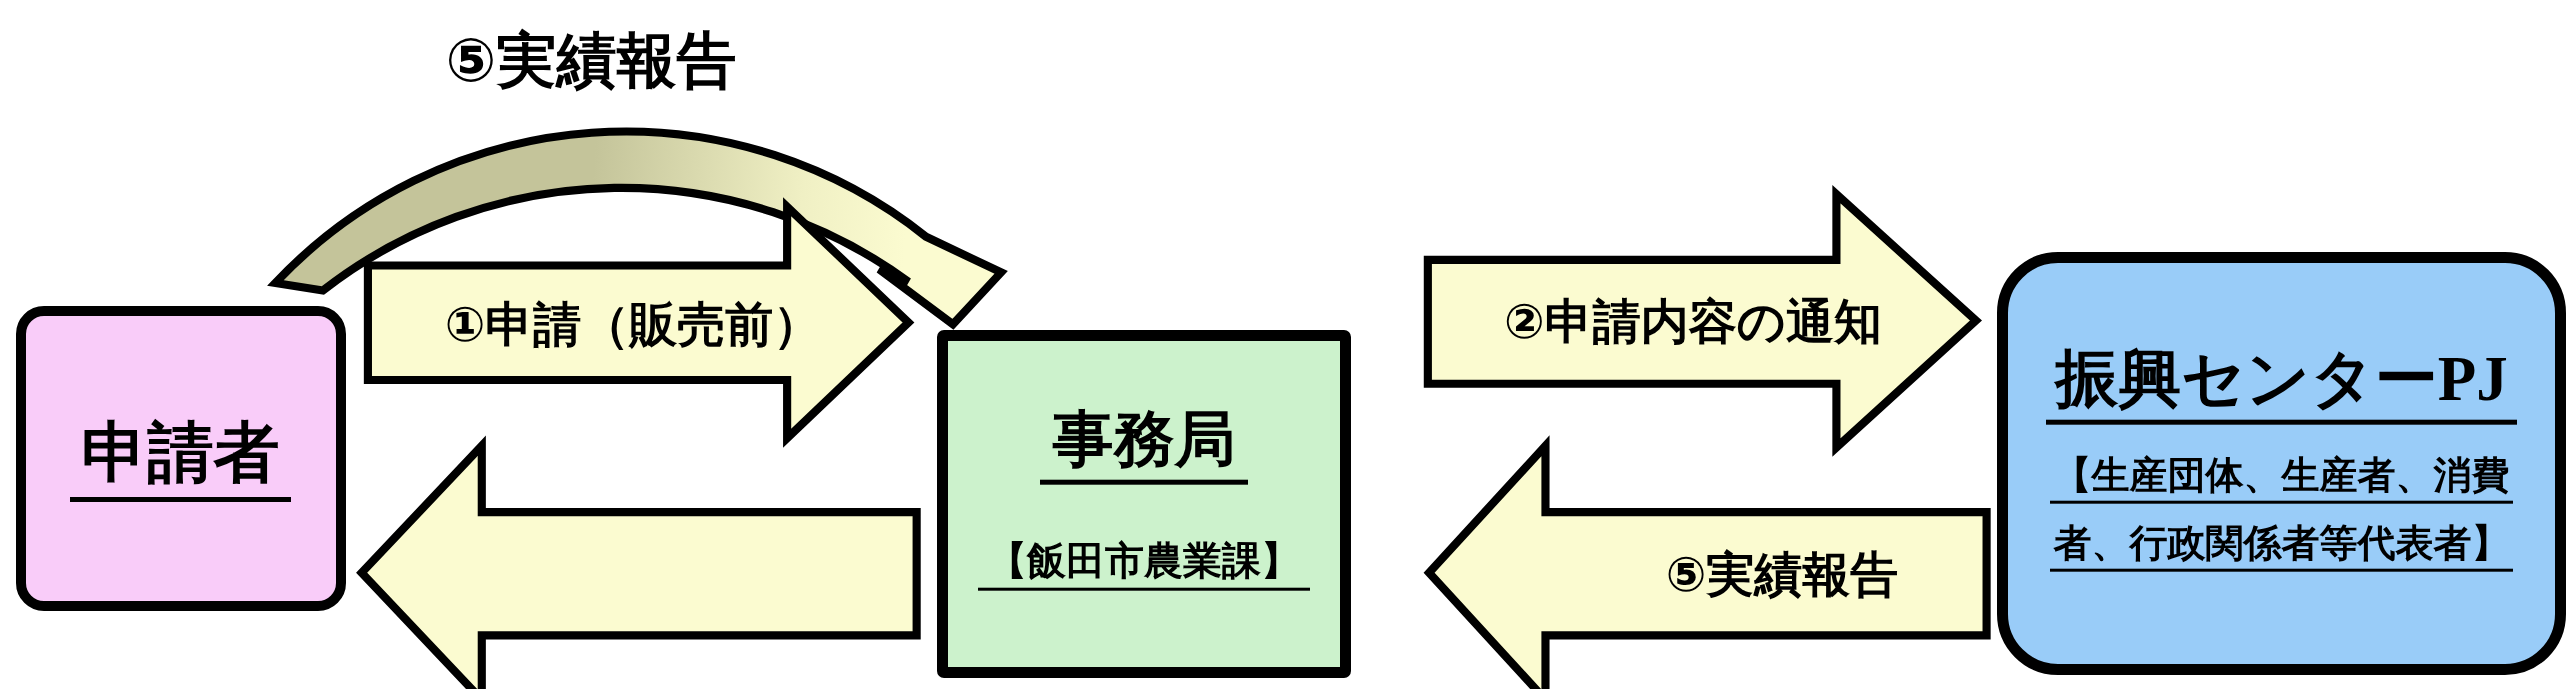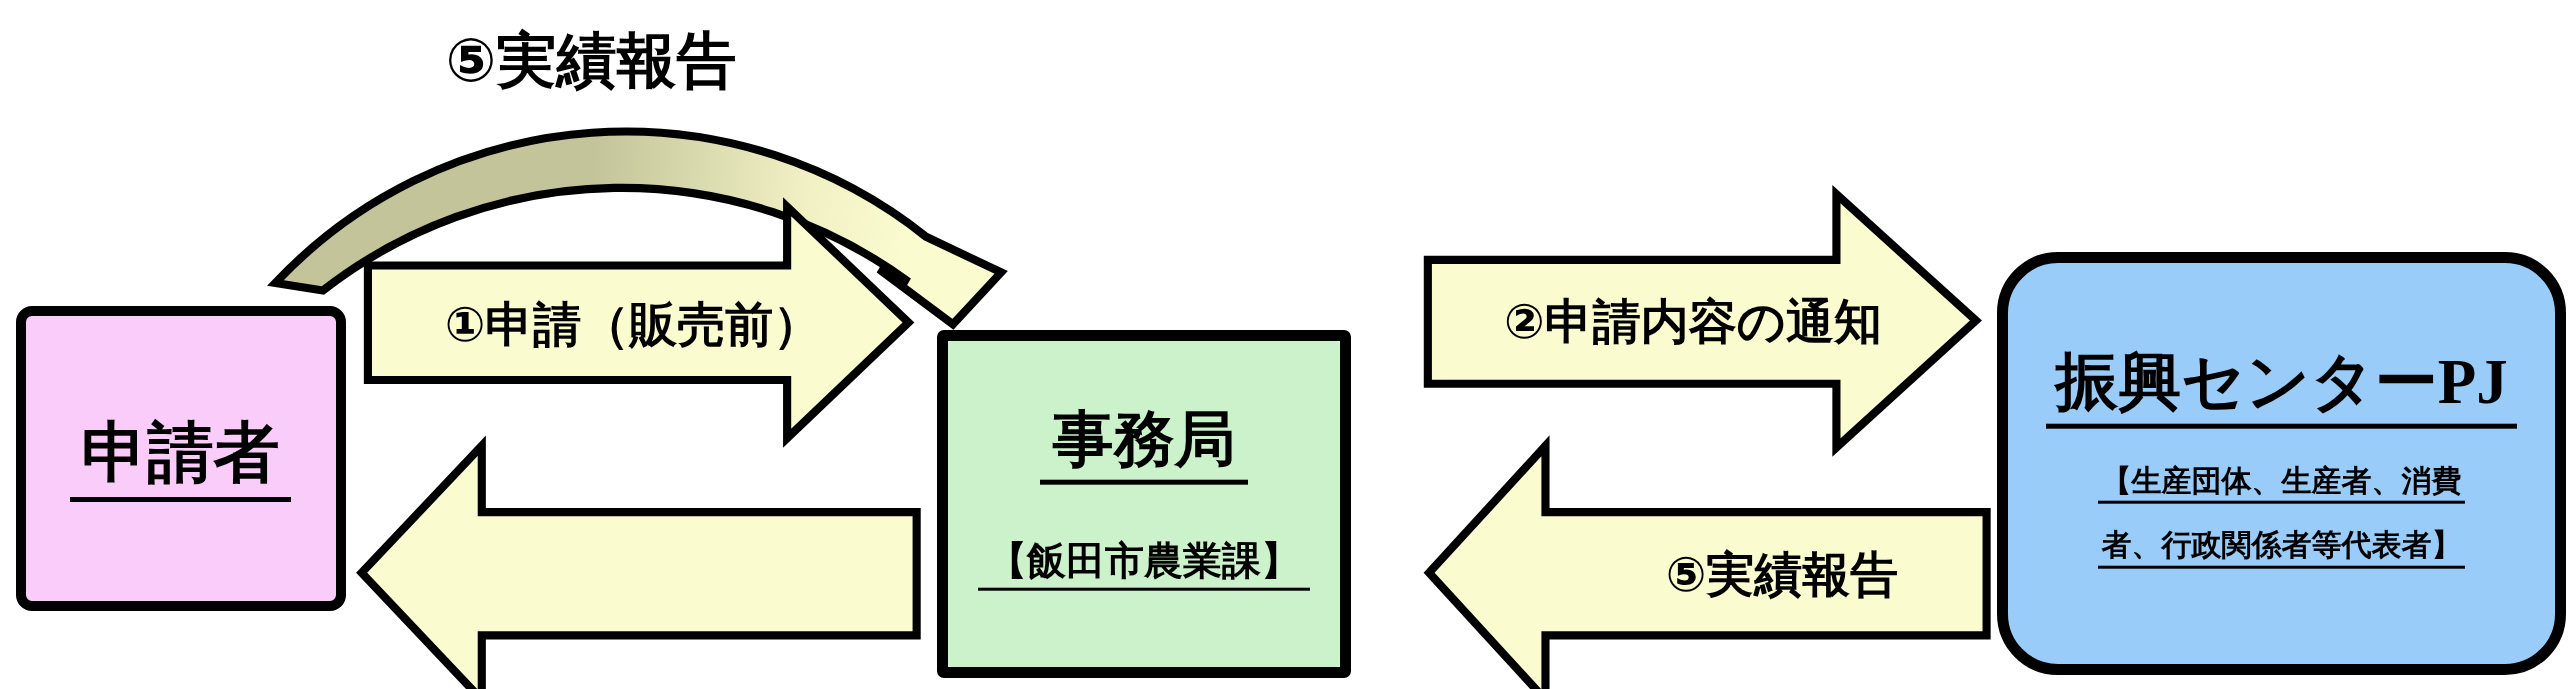--- a/index.html
+++ b/index.html
@@ -17,41 +17,41 @@
   .node {
     position:absolute;
     display:flex; flex-direction:column;
     align-items:center; justify-content:center;
     text-align:center;
     box-sizing:border-box;
     border:10px solid #000;
   }
   .node-applicant {
     left:15.6px; top:306px; width:330px; height:305px;
-    border-radius:16px;
+    border-radius:28px;
     background:var(--applicant-fill,#f9ccf9);
   }
   .node-secretariat {
     left:937px; top:330px; width:414px; height:348px;
     border-radius:7px; border-width:11.3px;
     background:var(--secretariat-fill,#ccf2cc);
   }
   .node-center {
     left:1997px; top:252px; width:569px; height:423px;
     border-radius:61px; border-width:11.3px;
     background:var(--center-fill,#99ccf8);
   }
   .stack { display:flex; flex-direction:column; align-items:center; transform:translateY(-6.3px);font-family:Liberation Serif, serif; }
 
   .u  { border-bottom:5px solid #000; }
   .label-xl { font-size:66px; line-height:1.15; padding:0 11.3px 6.3px; }
   .label-l  { font-size:61px;  line-height:1.15; padding:0 12.5px 5px; margin-bottom:8.8px; }
   .label-c  { font-size:63px; line-height:1.15; padding:0 8.8px 5px; margin-bottom:11.3px; }
   .sub      { font-size:39px;  line-height:1.2;  padding:0 10px 3.8px; border-bottom-width:3.8px;margin-top:44px; }
-  .sub-line { font-size:30px;  line-height:1.2;  padding:0 3.8px 2.5px;  border-bottom-width:3.8px; margin-top:23px; white-space:nowrap; }
+  .sub-line { font-size:38px;  line-height:1.2;  padding:0 3.8px 2.5px;  border-bottom-width:3.8px; margin-top:17px; white-space:nowrap; }
 
   .arrow-label {
     position:absolute;
     transform:translate(-50%,-50%);
     white-space:nowrap;
     font-size:48px;
   }
   .arrow-label-1 { left:633px; top:325px; }
   .arrow-label-2 { left:1693px; top:322px;text-align:center; }
   .arrow-label-3 { left:1782px; top:575px; }

